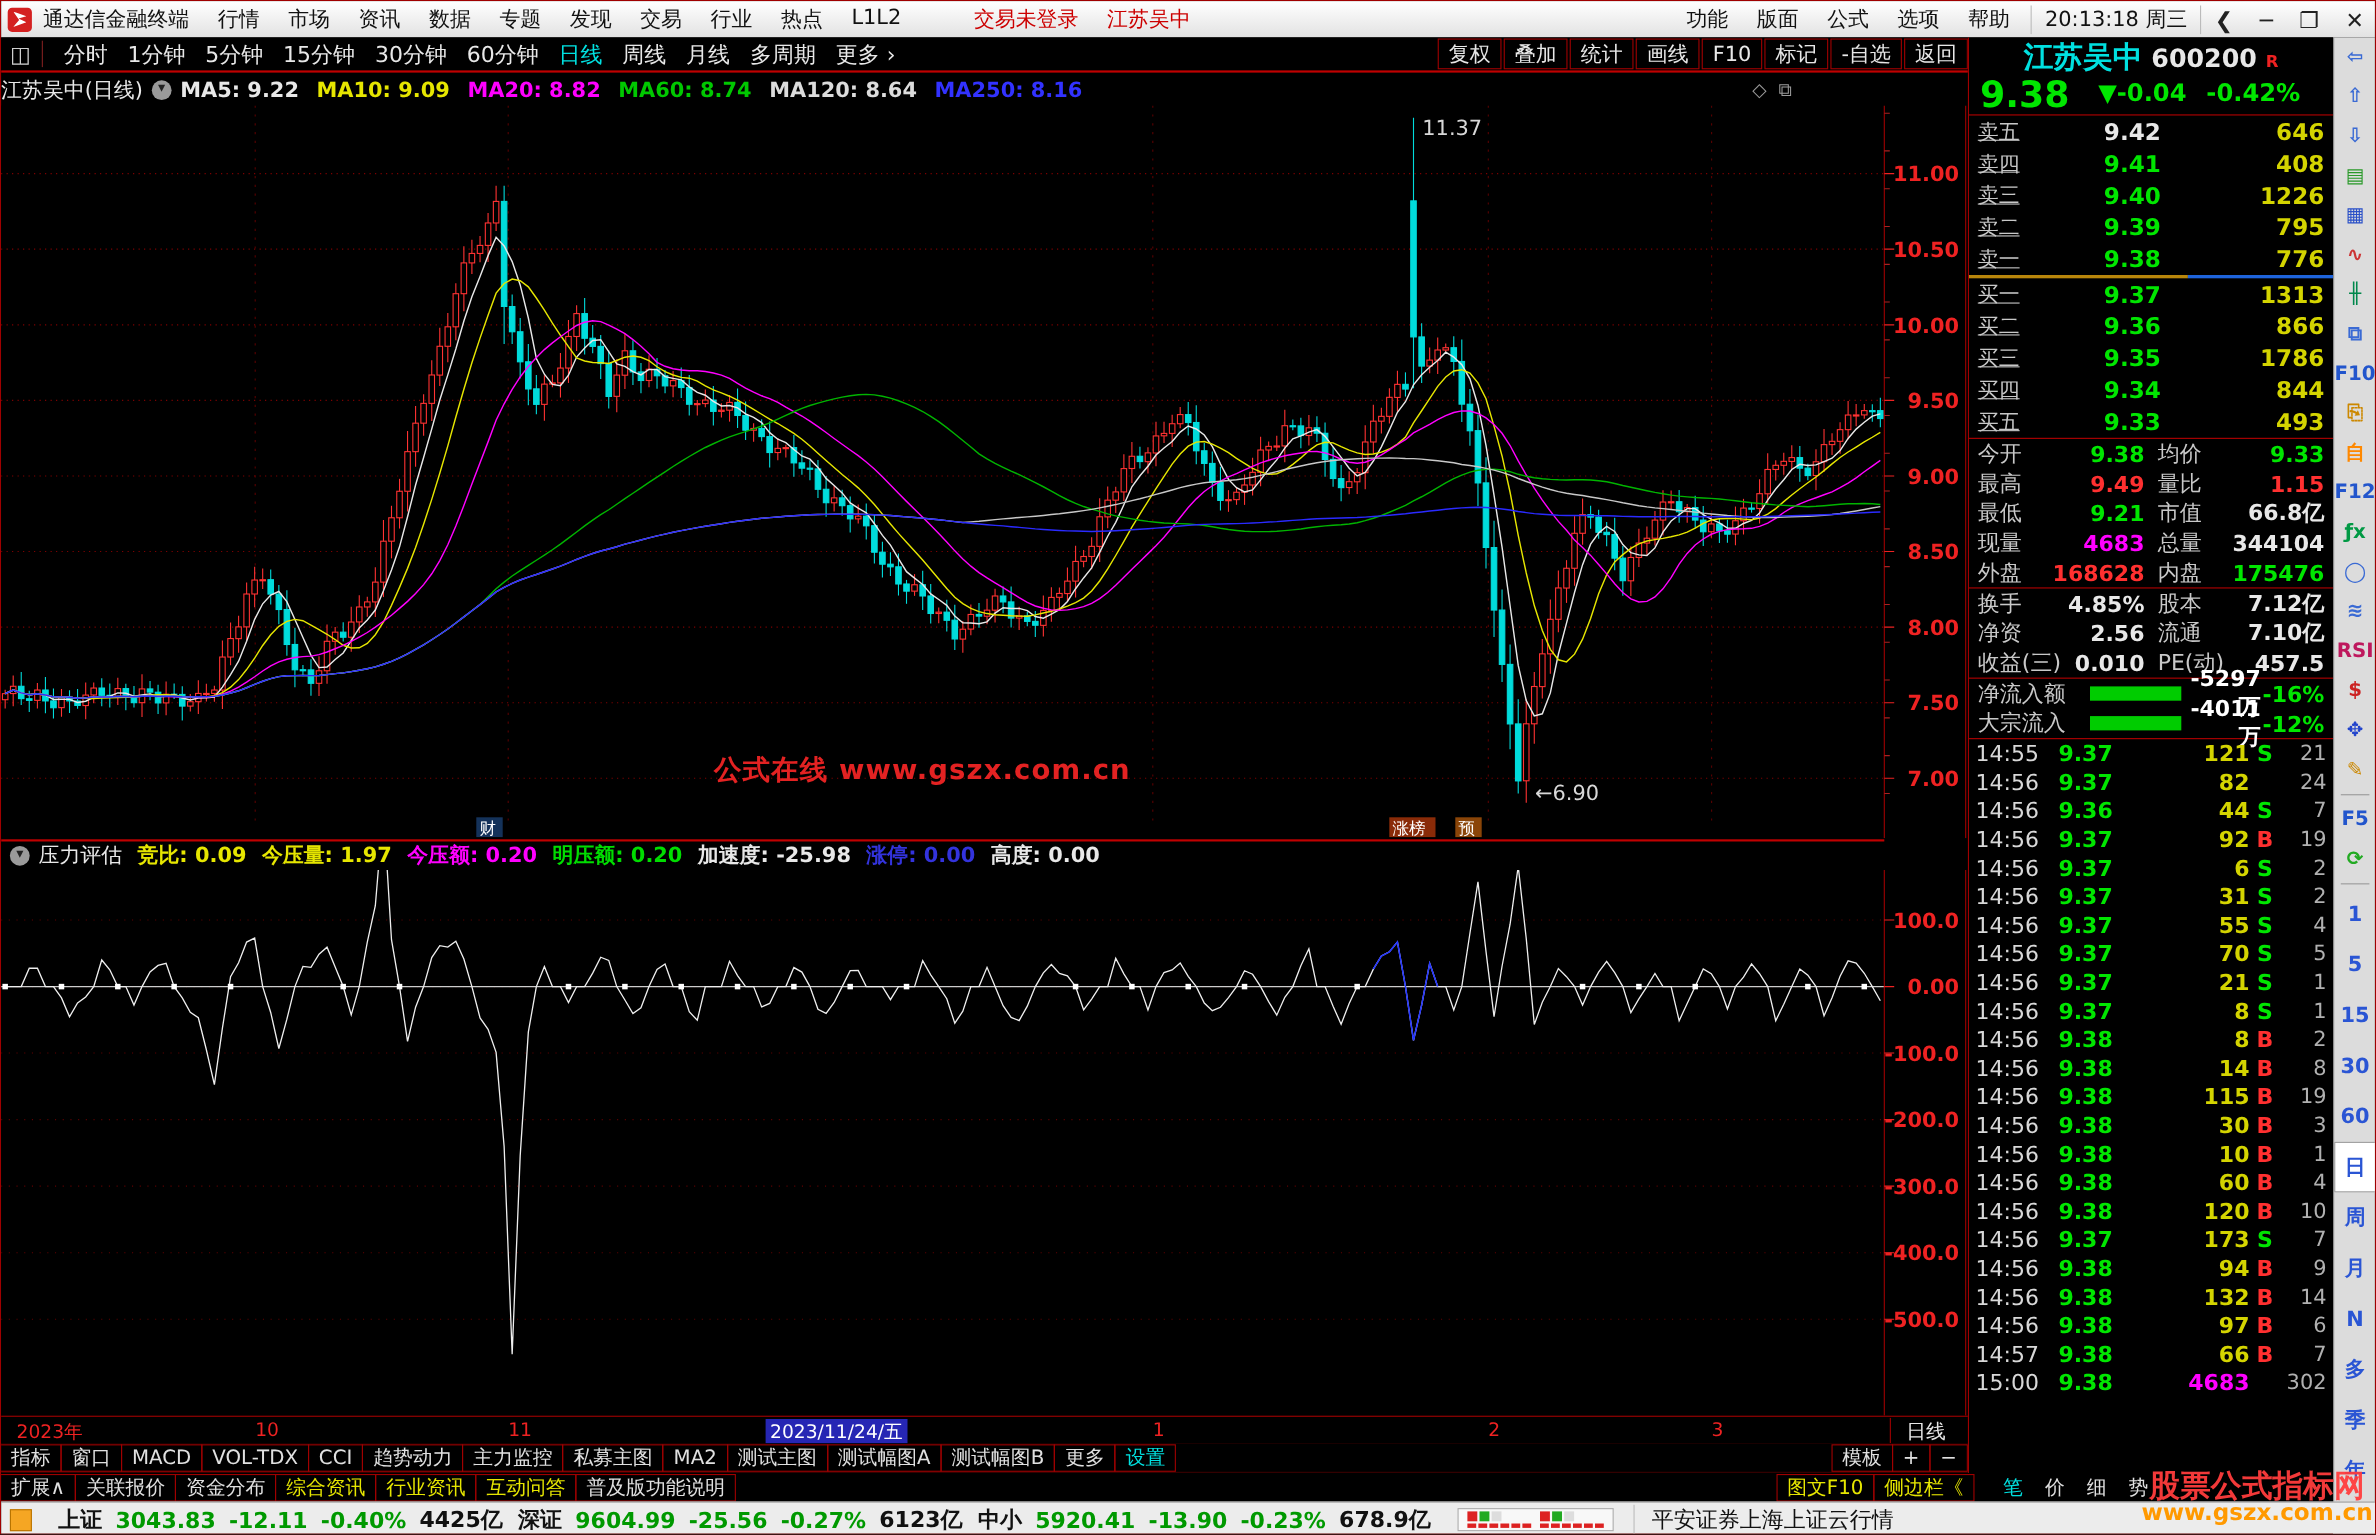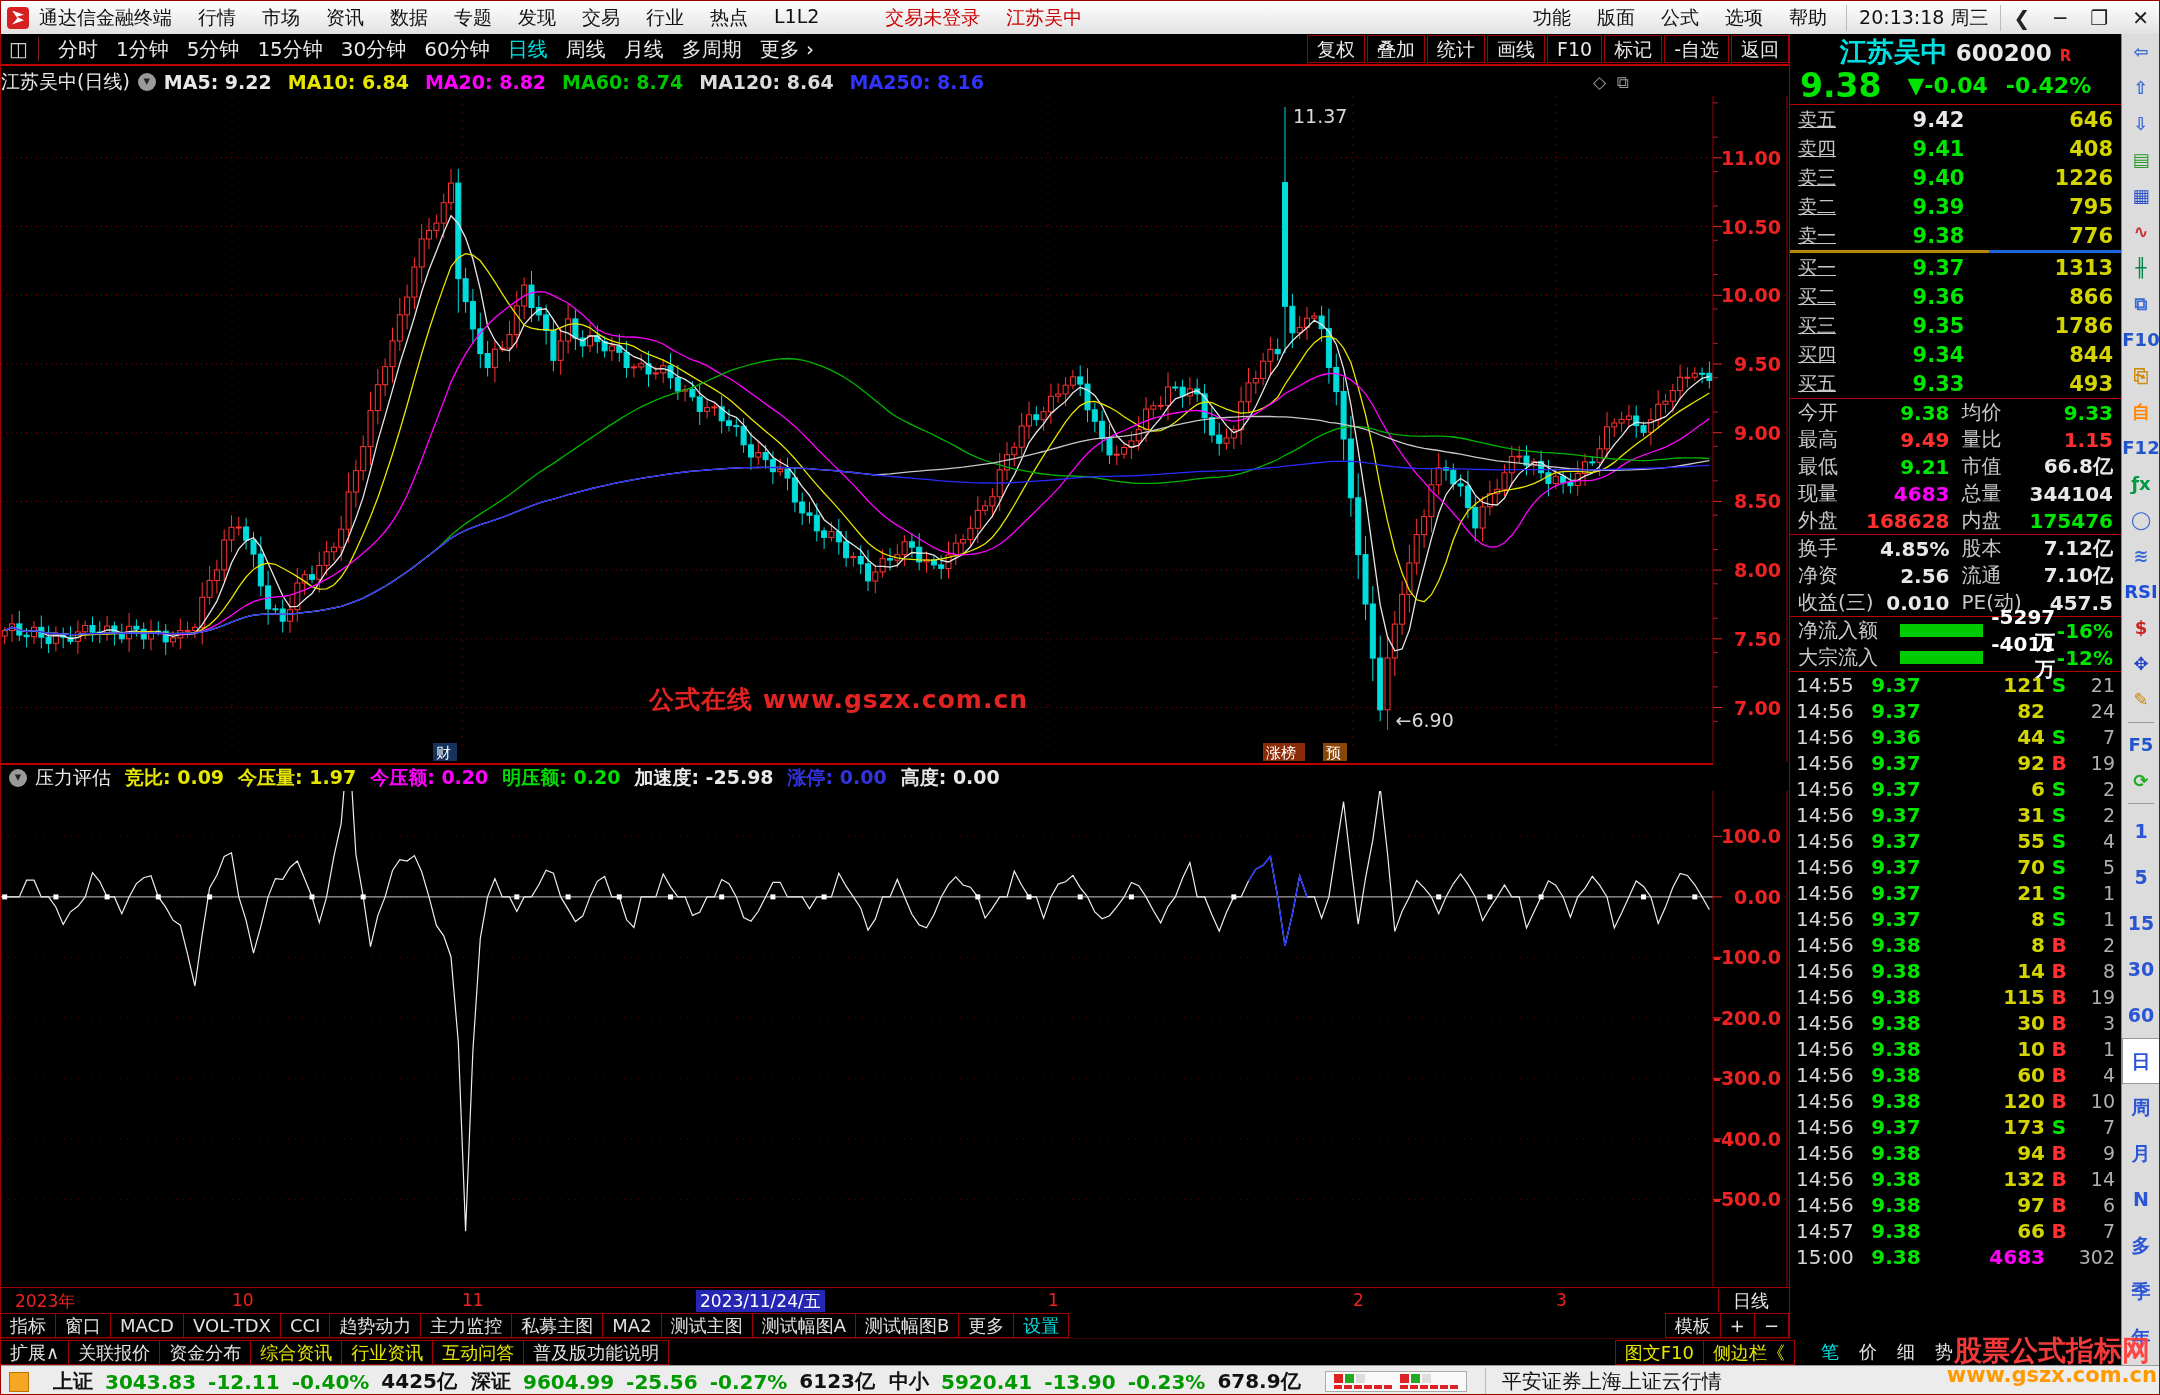--- a/index.html
+++ b/index.html
@@ -171,21 +171,21 @@
         <div class="tool-btn">-自选</div>
         <div class="tool-btn">返回</div>
       </div>
   </div>
 
   <div id="chart-info">
     <span>江苏吴中(日线)</span>
     <span class="circ-ic">▾</span>
     <span id="ma-items" style="display:flex">
         <div class="ma-item" style="color: rgb(232, 232, 232);">MA5: 9.22</div>
-        <div class="ma-item" style="color: rgb(230, 230, 0);">MA10: 6.84</div>
+        <div class="ma-item" style="color: rgb(230, 230, 0);">MA10: 9.09</div>
         <div class="ma-item" style="color: rgb(255, 0, 255);">MA20: 8.82</div>
         <div class="ma-item" style="color: rgb(0, 200, 0);">MA60: 8.74</div>
         <div class="ma-item" style="color: rgb(220, 220, 220);">MA120: 8.64</div>
         <div class="ma-item" style="color: rgb(50, 50, 255);">MA250: 8.16</div>
       </span>
     <span class="ci-right">◇&nbsp;&nbsp;⧉</span>
   </div>
 
   <div id="main-chart" class="chart-holder" style="top:95px;width:1788px;height:666px;"><svg width="1788" height="666" xmlns="http://www.w3.org/2000/svg">
         <line x1="0" y1="61.8" x2="1712" y2="61.8" stroke="#8a0000" stroke-dasharray="1,4"></line>
@@ -1149,21 +1149,21 @@
       <div class="st-ic" style="color: rgb(204, 51, 51);">∿</div>
       <div class="st-ic" style="color: rgb(0, 136, 76);">╫</div>
       <div class="st-ic" style="color: rgb(58, 106, 212);">⧉</div>
       <div class="st-ic" style="color: rgb(34, 85, 204);">F10</div>
       <div class="st-ic" style="color: rgb(204, 136, 0);">⎘</div>
       <div class="st-ic" style="color: rgb(255, 136, 0);">自</div>
       <div class="st-ic" style="color: rgb(34, 85, 204);">F12</div>
       <div class="st-ic" style="color: rgb(0, 153, 68);">ƒx</div>
       <div class="st-ic" style="color: rgb(58, 106, 212);">◯</div>
       <div class="st-ic" style="color: rgb(58, 106, 212);">≋</div>
-      <div class="st-ic" style="color: #1d4ed8;">RSI</div>
+      <div class="st-ic" style="color: #be185d;">RSI</div>
       <div class="st-ic" style="color: rgb(204, 34, 34);">$</div>
       <div class="st-ic" style="color: rgb(34, 68, 204);">✥</div>
       <div class="st-ic" style="color: rgb(204, 136, 0);">✎</div>
       <div class="st-div"></div>
       <div class="st-ic" style="color: rgb(34, 85, 204);">F5</div>
       <div class="st-ic" style="color: rgb(34, 170, 34);">⟳</div>
       <div class="st-div"></div>
       <div class="st-per">1</div>
       <div class="st-per">5</div>
       <div class="st-per">15</div>

